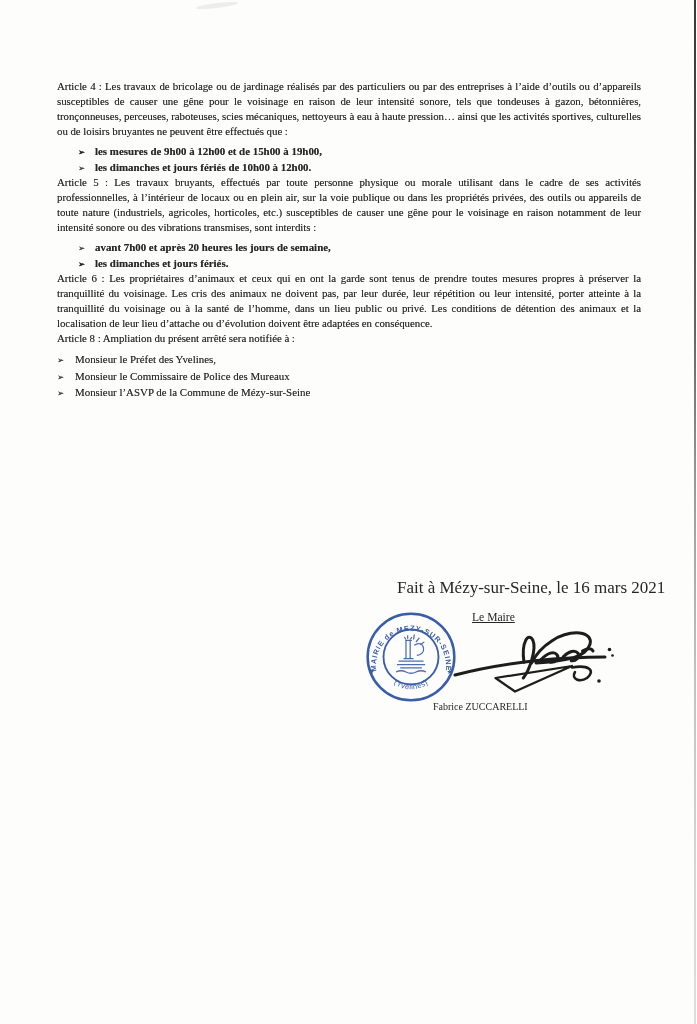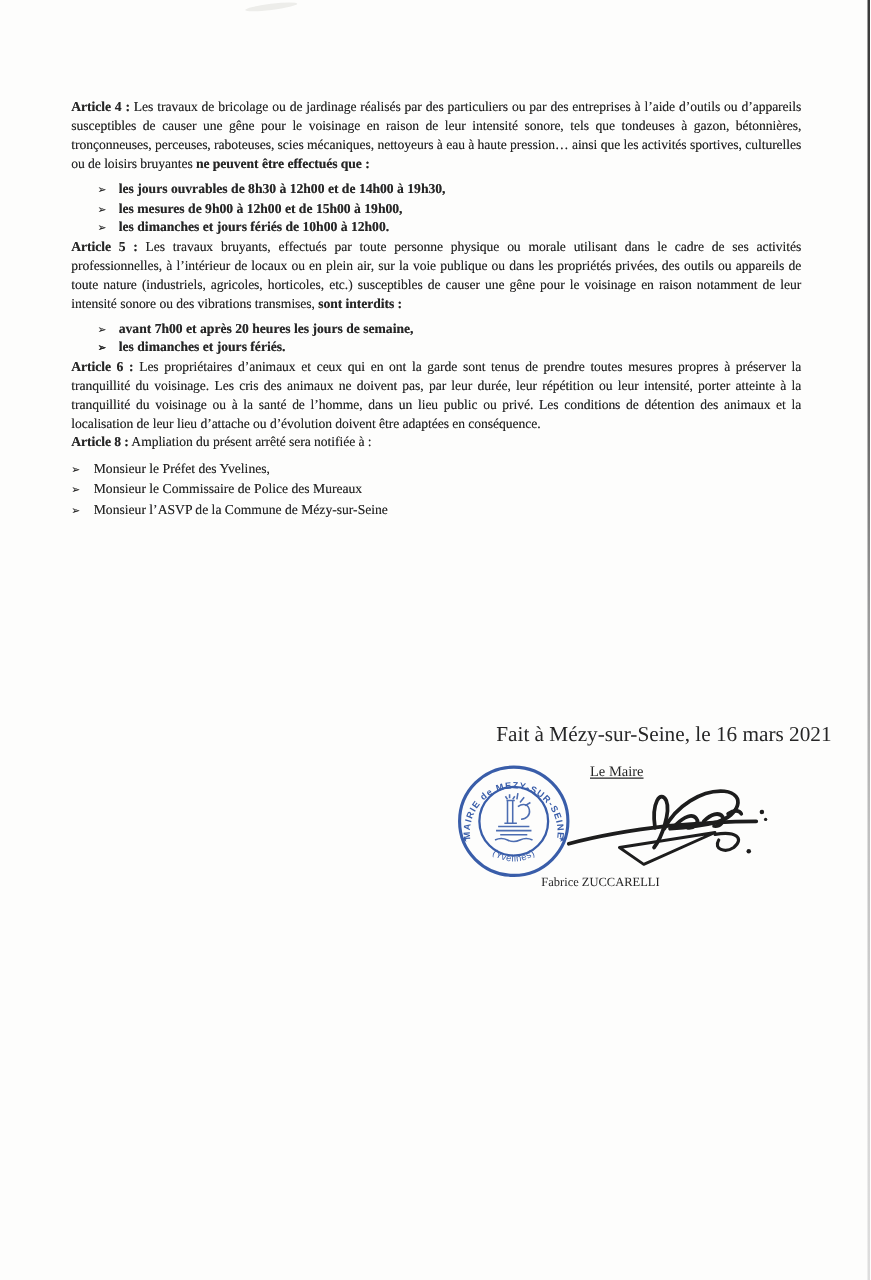--- a/index.html
+++ b/index.html
@@ -30,21 +30,21 @@
     background:#ededea; transform:rotate(-7deg);
   }
   .content {
     position:absolute; left:57px; top:79px; width:584px;
   }
   p.article {
     margin:0; font-size:10.9px; line-height:15px;
     text-align:justify; letter-spacing:-0.05px;
     text-shadow:0 0 .4px rgba(20,20,20,.5);
   }
-  p.article b, ul.bullets b, .bold { font-weight:bold; }
+  p.article b, ul.bullets b, .bold { font-weight:normal; }
   .gap-md { margin-top:13px; }
   .gap-lg { margin-top:18px; }
   .gap-xl { margin-top:22px; }
   ul.bullets {
     list-style:none; margin:5px 0 0 0; padding:0;
     font-size:10.9px; line-height:15.5px;
     text-shadow:0 0 .4px rgba(20,20,20,.5);
   }
   ul.bullets li { position:relative; }
   ul.bold-bullets li { font-weight:bold; padding-left:38px; }
@@ -69,21 +69,21 @@
 
 <div class="page">
 
   <div class="scan-smudge"></div>
 
   <div class="content">
 
     <p class="article"><b>Article 4 :</b><span> Les travaux de bricolage ou de jardinage réalisés par des particuliers ou par des entreprises à l’aide d’outils ou d’appareils susceptibles de causer une gêne pour le voisinage en raison de leur intensité sonore, tels que tondeuses à gazon, bétonnières, tronçonneuses, perceuses, raboteuses, scies mécaniques, nettoyeurs à eau à haute pression…  ainsi que les activités sportives, culturelles ou de loisirs bruyantes </span><b>ne peuvent être effectués que :</b></p>
 
     <ul class="bullets bold-bullets">
-      <li><span class="bm">➢</span><span>les jours ouvrables de 8h30 à 12h00 et de 14h00 à 19h30,</span></li>
+      <li><span class="bm">➢</span></li>
       <li><span class="bm">➢</span><span>les mesures de 9h00 à 12h00 et de 15h00 à 19h00,</span></li>
       <li><span class="bm">➢</span><span>les dimanches et jours fériés de 10h00 à 12h00.</span></li>
     </ul>
 
     <p class="article gap-lg"><b>Article 5 :</b><span> Les travaux bruyants, effectués par toute personne physique ou morale utilisant dans le cadre de ses activités professionnelles, à l’intérieur de locaux ou en plein air, sur la voie publique ou dans les propriétés privées, des outils ou appareils de toute nature (industriels, agricoles, horticoles, etc.) susceptibles de causer une gêne pour le voisinage en raison notamment de leur intensité sonore ou des vibrations transmises, </span><b>sont interdits :</b></p>
 
     <ul class="bullets bold-bullets">
       <li><span class="bm">➢</span><span>avant 7h00 et après 20 heures les jours de semaine,</span></li>
       <li><span class="bm">➢</span></li>
       <li><span class="bm">➢</span><span>les dimanches et jours fériés.</span></li>

